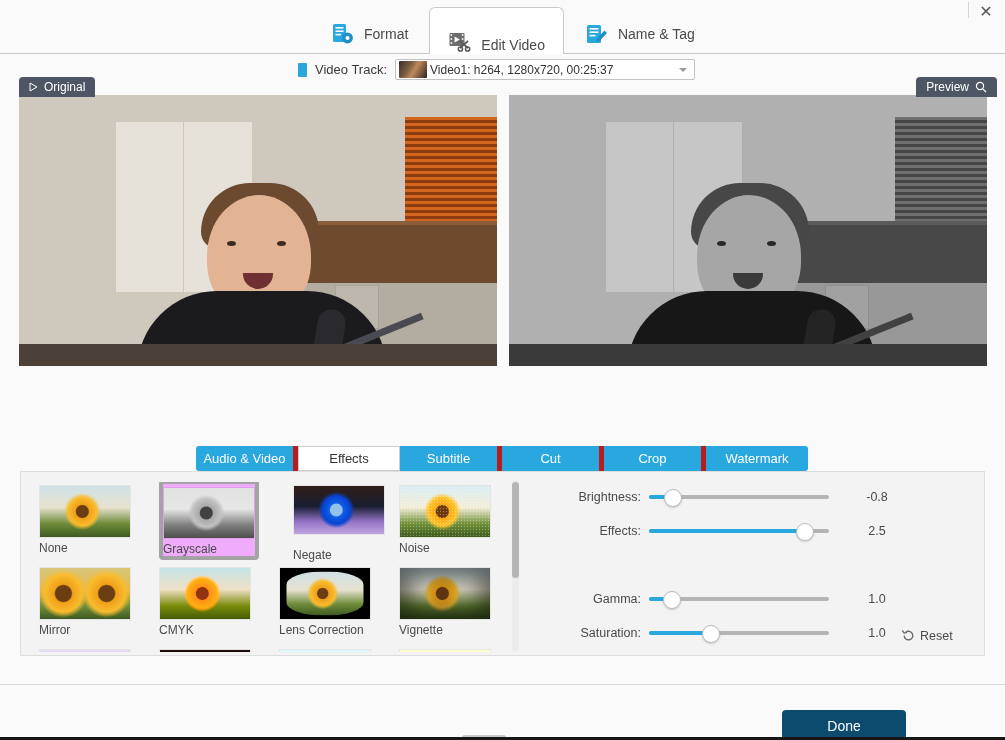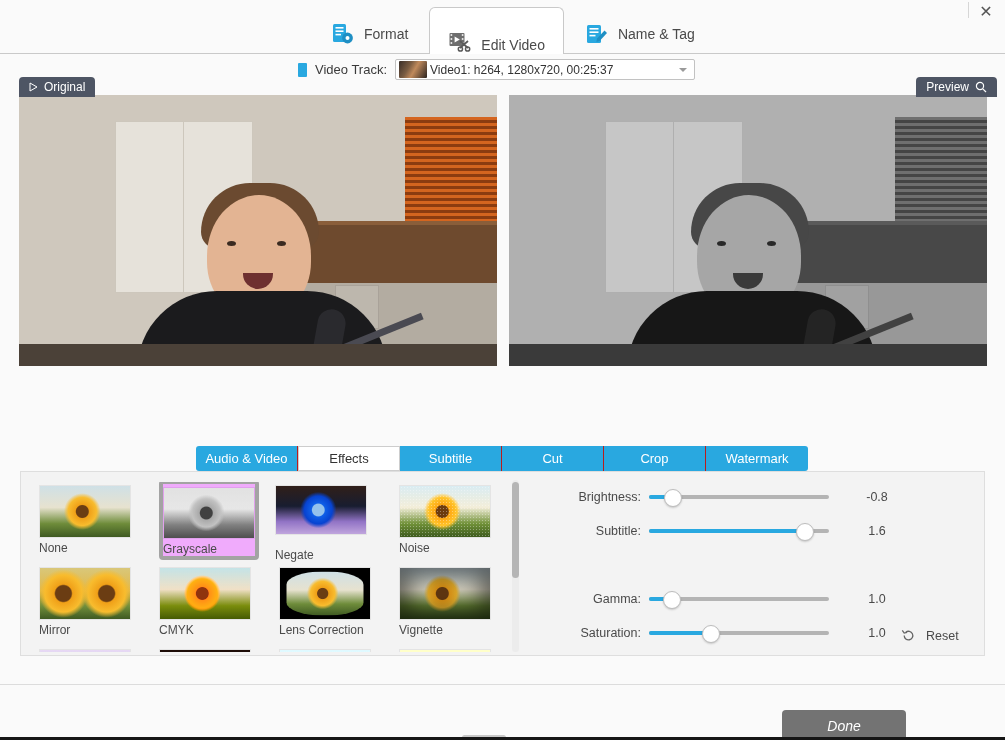--- a/index.html
+++ b/index.html
@@ -96,21 +96,21 @@
 
   
   #transport{position:absolute;left:0;top:373px;width:1005px;height:50px;background:#fafafa;}
 
   
   #panel{position:absolute;left:0;top:423px;width:1005px;height:260px;background:#fafafa;}
   #panel-tabs{position:absolute;left:196px;top:23px;display:flex;height:25px;}
   .ptab{
     width:102px;height:25px;display:flex;align-items:center;justify-content:center;
     background:#29a8e0;color:#fff;font-size:13px;cursor:pointer;box-sizing:border-box;
-    border-right:1px solid #b91c1c;
+    border-right:5px solid #b91c1c;
   }
   .ptab:first-child{border-radius:3px 0 0 3px;}
   .ptab:last-child{border-radius:0 3px 3px 0;border-right:none;}
   .ptab.active{background:#fff;color:#333;border:1px solid #cdcdcd;}
   #panel-body{position:absolute;left:20px;top:48px;width:965px;height:185px;
     background:#f3f3f3;border:1px solid #dedede;box-sizing:border-box;}
   #fx-grid{position:absolute;left:18px;top:10px;width:470px;height:170px;overflow:hidden;}
   .fx{position:absolute;width:100px;height:80px;box-sizing:border-box;cursor:pointer;
       display:flex;flex-direction:column;}
   .fx.sel{border:4px solid #a3a3a3;border-radius:4px;background:#f0abfc;}
@@ -144,29 +144,29 @@
 
   
   #sliders{position:absolute;left:510px;top:8px;width:440px;height:170px;}
   .srow{position:absolute;left:0;width:440px;height:22px;display:flex;align-items:center;}
   .slabel{width:118px;text-align:right;font-size:12.5px;color:#4a4a4a;padding-right:8px;box-sizing:border-box;}
   .strack{position:relative;width:180px;height:4px;background:#b4b4b4;border-radius:2px;cursor:pointer;}
   .sfill{position:absolute;left:0;top:0;height:4px;background:#29a8e0;border-radius:2px;}
   .sknob{position:absolute;top:-6px;width:16px;height:16px;border-radius:50%;background:#fff;border:1px solid #bdbdbd;
     box-shadow:0 1px 2px rgba(0,0,0,0.18);cursor:pointer;}
   .sval{width:64px;text-align:center;font-size:12.5px;color:#4a4a4a;margin-left:16px;}
-  #resetbtn{position:absolute;left:370px;top:148px;display:flex;align-items:center;gap:10px;cursor:pointer;justify-content:flex-end;}
+  #resetbtn{position:absolute;left:370px;top:148px;display:flex;align-items:center;gap:4px;cursor:pointer;justify-content:flex-end;}
   #reset-label{font-size:12.5px;color:#4a4a4a;}
 
   
   #footer{position:absolute;left:0;top:684px;width:1005px;height:56px;background:#fafafa;border-top:1px solid #dcdcdc;}
   .fbtn{position:absolute;top:25px;width:124px;height:31px;border-radius:4px;border:none;cursor:pointer;
     font-size:14px;color:#fff;font-family:"Liberation Sans",sans-serif;}
   #cancelbtn{left:99px;background:#7f8cab;}
-  #donebtn{left:782px;background:#737373;font-style:italic;}
+  #donebtn{left:782px;background:#0c4a6e;}
   #scrollbar-bottom{position:absolute;left:462px;top:735px;width:44px;height:5px;background:#c8c8c8;border-radius:3px;}
   #footer-blackbar{position:absolute;left:0;top:737px;width:1005px;height:3px;background:#161616;}
 </style>
 </head>
 <body>
 
 <div id="topbar">
   <div class="tabstrip">
 
     <div class="vtab">
@@ -344,21 +344,21 @@
         <div class="fxlabel">None</div>
       </div>
 
       <div class="fx sel" style="left:120px;top:-2px;">
         <div class="fxthumb">
             <div class="sun gray"></div>
           </div>
         <div class="fxlabel">Grayscale</div>
       </div>
 
-      <div class="fx" style="left:236px;top:0px;gap:10px;">
+      <div class="fx" style="left:254px;top:0px;gap:10px;">
         <div class="fxthumb">
             <div class="sun neg"></div>
           </div>
         <div class="fxlabel">Negate</div>
       </div>
 
       <div class="fx" style="left:360px;top:0px;">
         <div class="fxthumb">
           <div class="sun noise"></div>
           <div class="noisegrain"></div>
@@ -430,26 +430,26 @@
       <div class="srow" style="top:6px;">
         <div class="slabel">Brightness:</div>
         <div class="strack">
           <div class="sfill" style="width:13%"></div>
           <div class="sknob" style="left:calc(13% - 8px)"></div>
         </div>
         <div class="sval">-0.8</div>
       </div>
 
       <div class="srow" style="top:40px;">
-        <div class="slabel">Subtitle:</div>
+        <div class="slabel">Effects:</div>
         <div class="strack">
           <div class="sfill" style="width:86%"></div>
           <div class="sknob" style="left:calc(86% - 8px)"></div>
         </div>
-        <div class="sval">1.6</div>
+        <div class="sval">2.5</div>
       </div>
 
 
       <div class="srow" style="top:108px;">
         <div class="slabel">Gamma:</div>
         <div class="strack">
           <div class="sfill" style="width:12%"></div>
           <div class="sknob" style="left:calc(12% - 8px)"></div>
         </div>
         <div class="sval">1.0</div>

